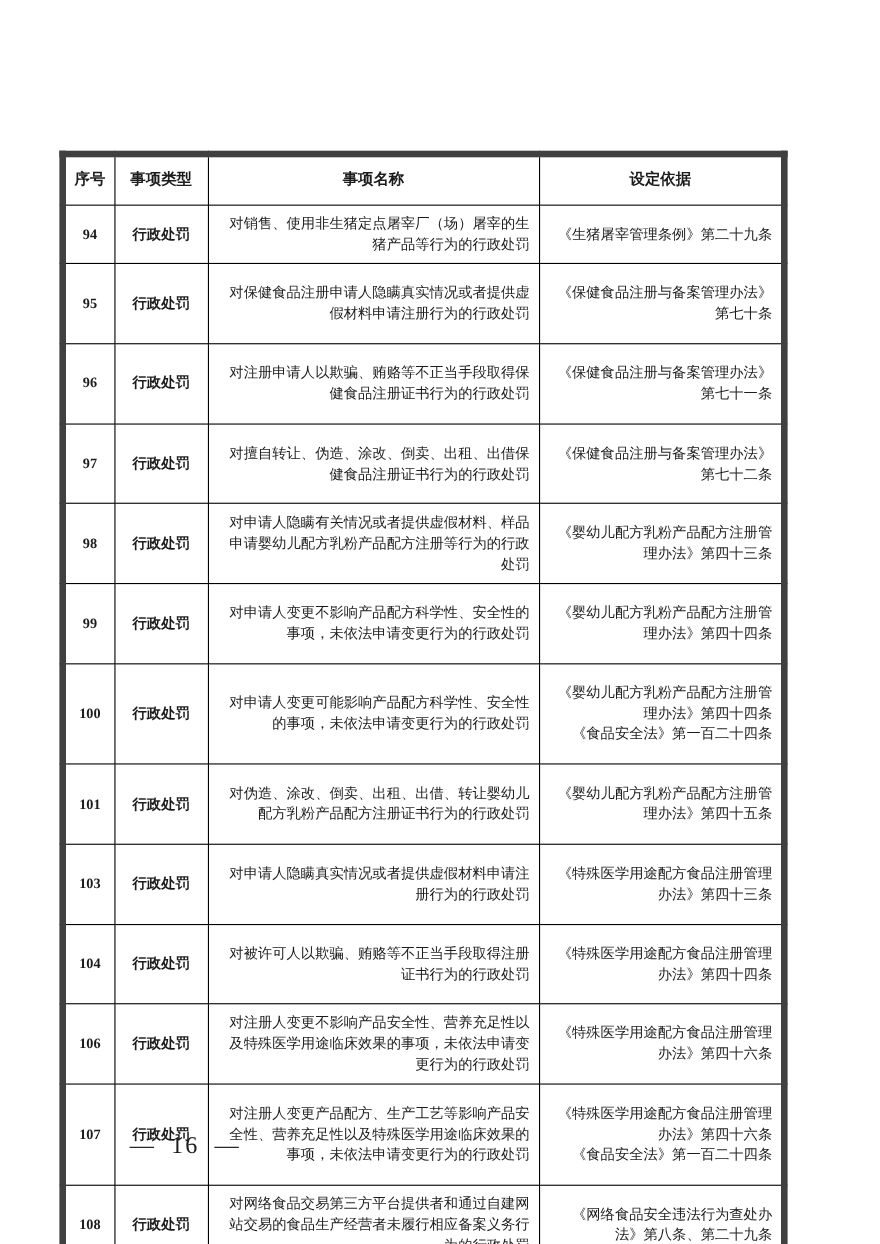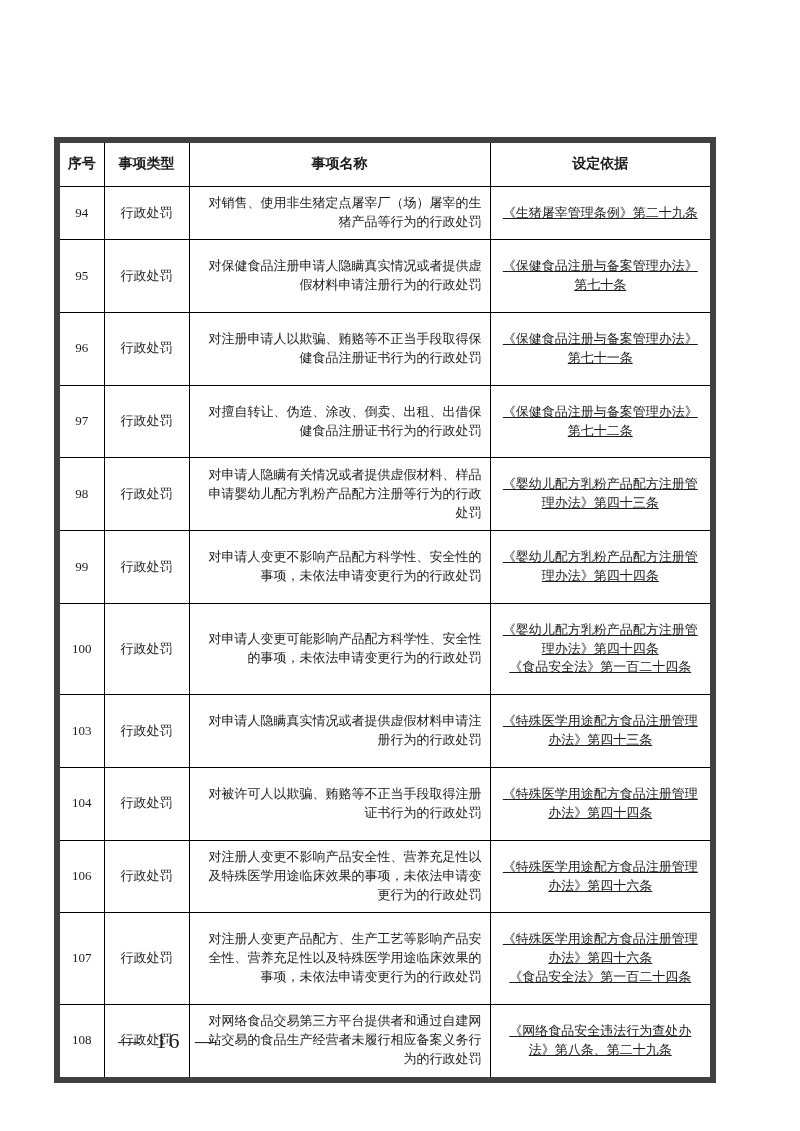--- a/index.html
+++ b/index.html
@@ -42,30 +42,30 @@
     height: 46px;
     font-size: 14px;
     font-weight: bold;
     text-align: center;
     padding: 4px 2px;
   }
   table.items tr.data-row { height: 48px; }
   td.cell-id, td.cell-type {
     text-align: center;
     padding: 4px 2px;
+    font-weight: bold;
   }
   td.cell-name {
     text-align: right;
     padding: 4px 8px;
   }
   td.cell-basis {
-    text-align: center;
+    text-align: right;
     padding: 17px 8px;
     white-space: pre-line;
-    text-decoration: underline;
   }
   .footer-page {
     position: absolute;
     left: 118px;
     top: 1028px;
     font-size: 22px;
     letter-spacing: 2px;
     word-spacing: 6px;
     color: #1c1c1c;
   }
@@ -128,20 +128,26 @@
         <td class="cell-basis">《婴幼儿配方乳粉产品配方注册管理办法》第四十四条</td>
       </tr>
       <tr class="data-row">
         <td class="cell-id">100</td>
         <td class="cell-type">行政处罚</td>
         <td class="cell-name">对申请人变更可能影响产品配方科学性、安全性的事项，未依法申请变更行为的行政处罚</td>
         <td class="cell-basis">《婴幼儿配方乳粉产品配方注册管理办法》第四十四条
 《食品安全法》第一百二十四条</td>
       </tr>
       <tr class="data-row">
+        <td class="cell-id">101</td>
+        <td class="cell-type">行政处罚</td>
+        <td class="cell-name">对伪造、涂改、倒卖、出租、出借、转让婴幼儿配方乳粉产品配方注册证书行为的行政处罚</td>
+        <td class="cell-basis">《婴幼儿配方乳粉产品配方注册管理办法》第四十五条</td>
+      </tr>
+      <tr class="data-row">
         <td class="cell-id">103</td>
         <td class="cell-type">行政处罚</td>
         <td class="cell-name">对申请人隐瞒真实情况或者提供虚假材料申请注册行为的行政处罚</td>
         <td class="cell-basis">《特殊医学用途配方食品注册管理办法》第四十三条</td>
       </tr>
       <tr class="data-row">
         <td class="cell-id">104</td>
         <td class="cell-type">行政处罚</td>
         <td class="cell-name">对被许可人以欺骗、贿赂等不正当手段取得注册证书行为的行政处罚</td>
         <td class="cell-basis">《特殊医学用途配方食品注册管理办法》第四十四条</td>

